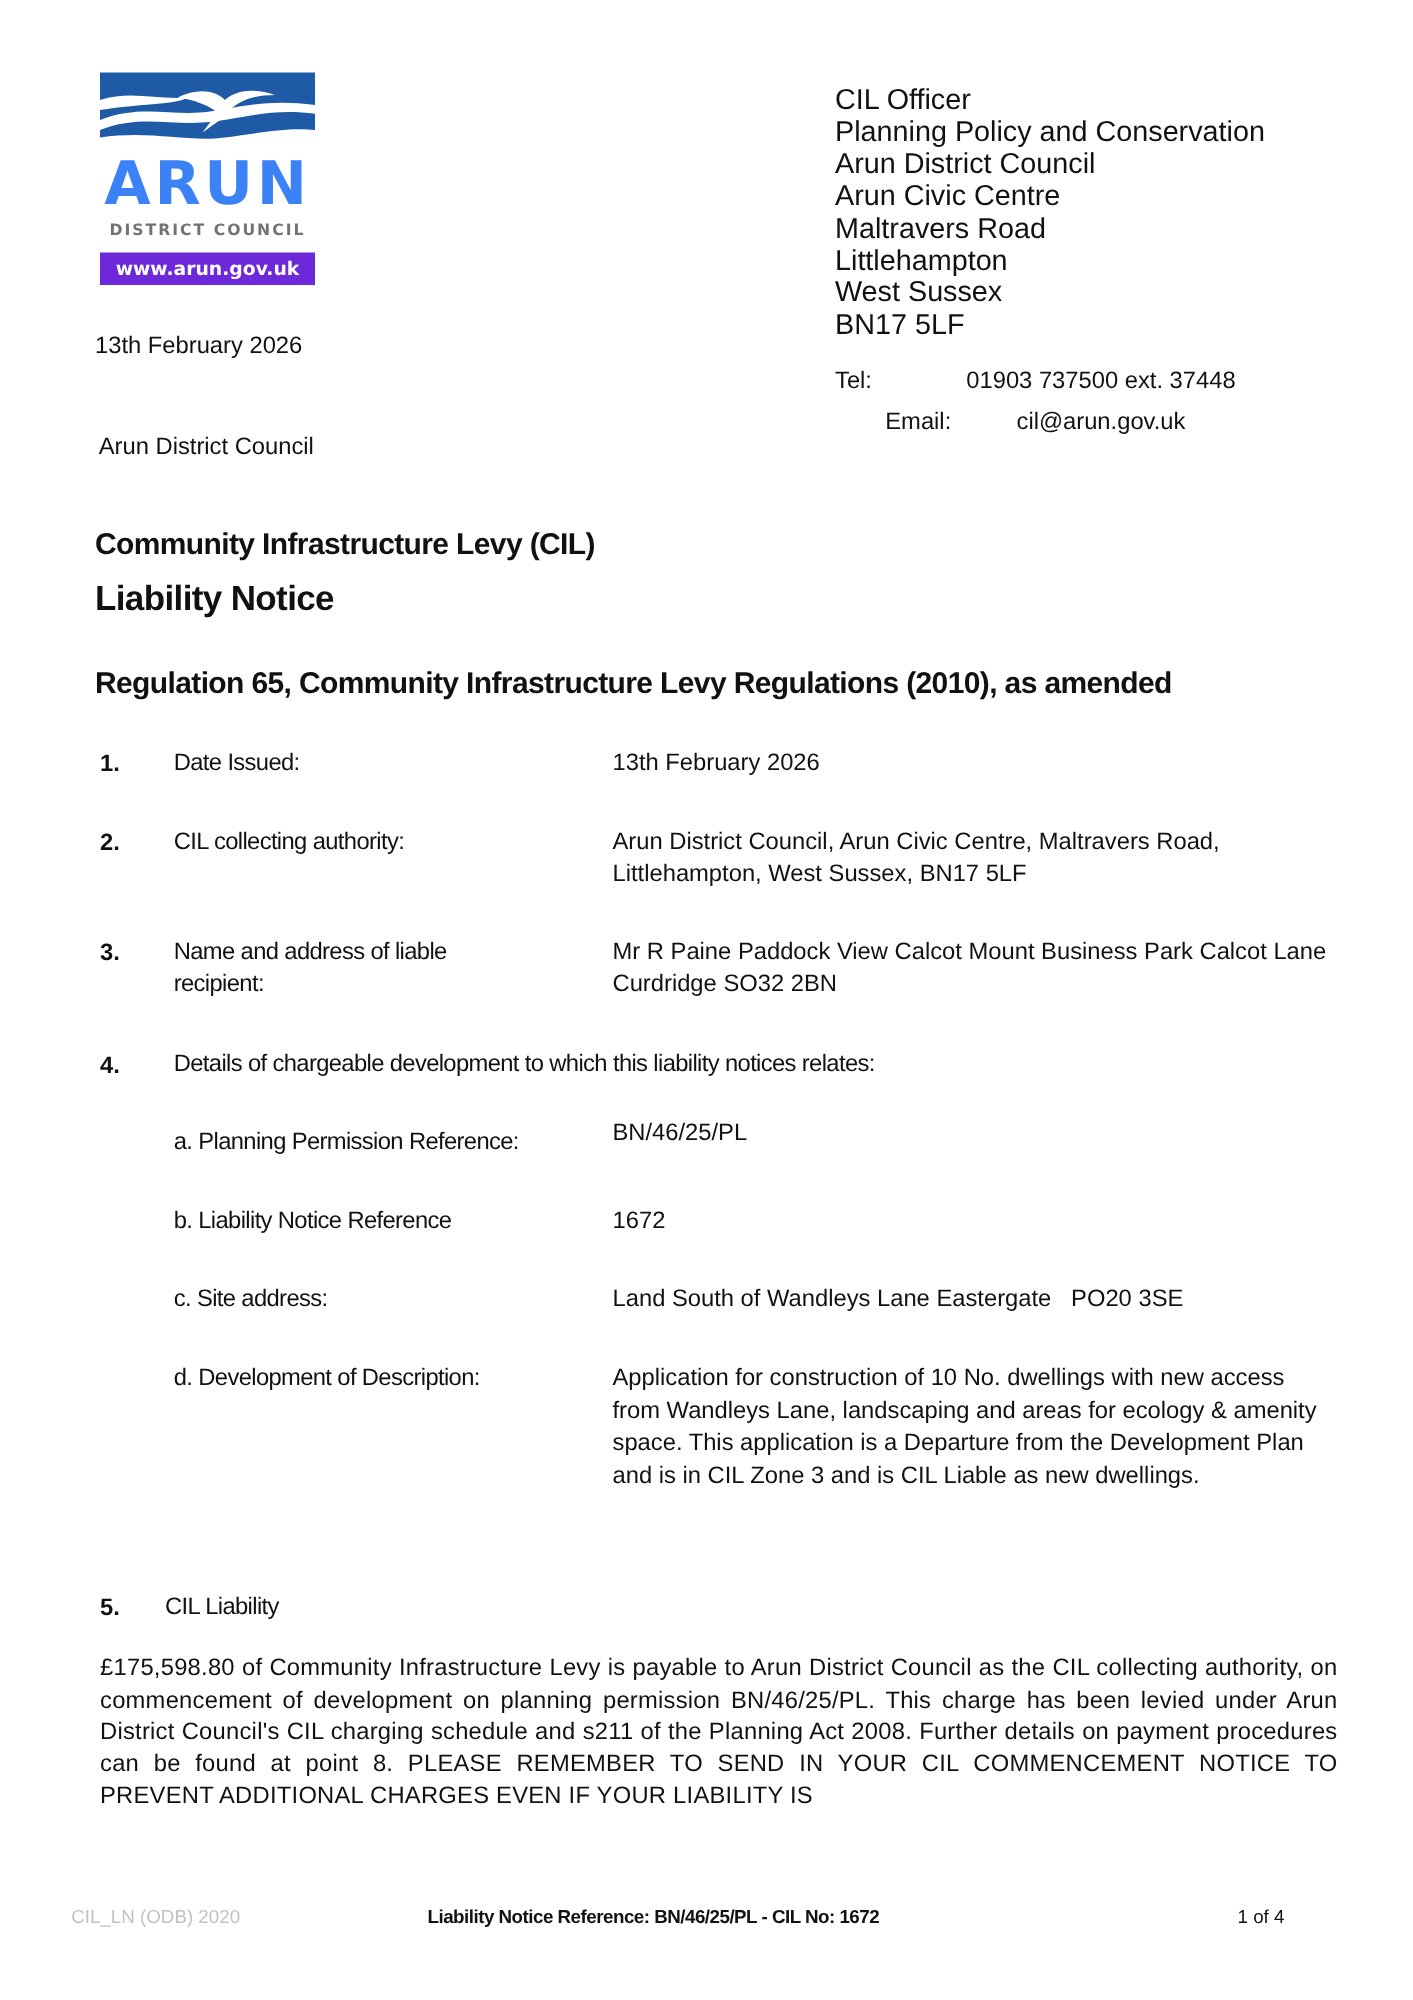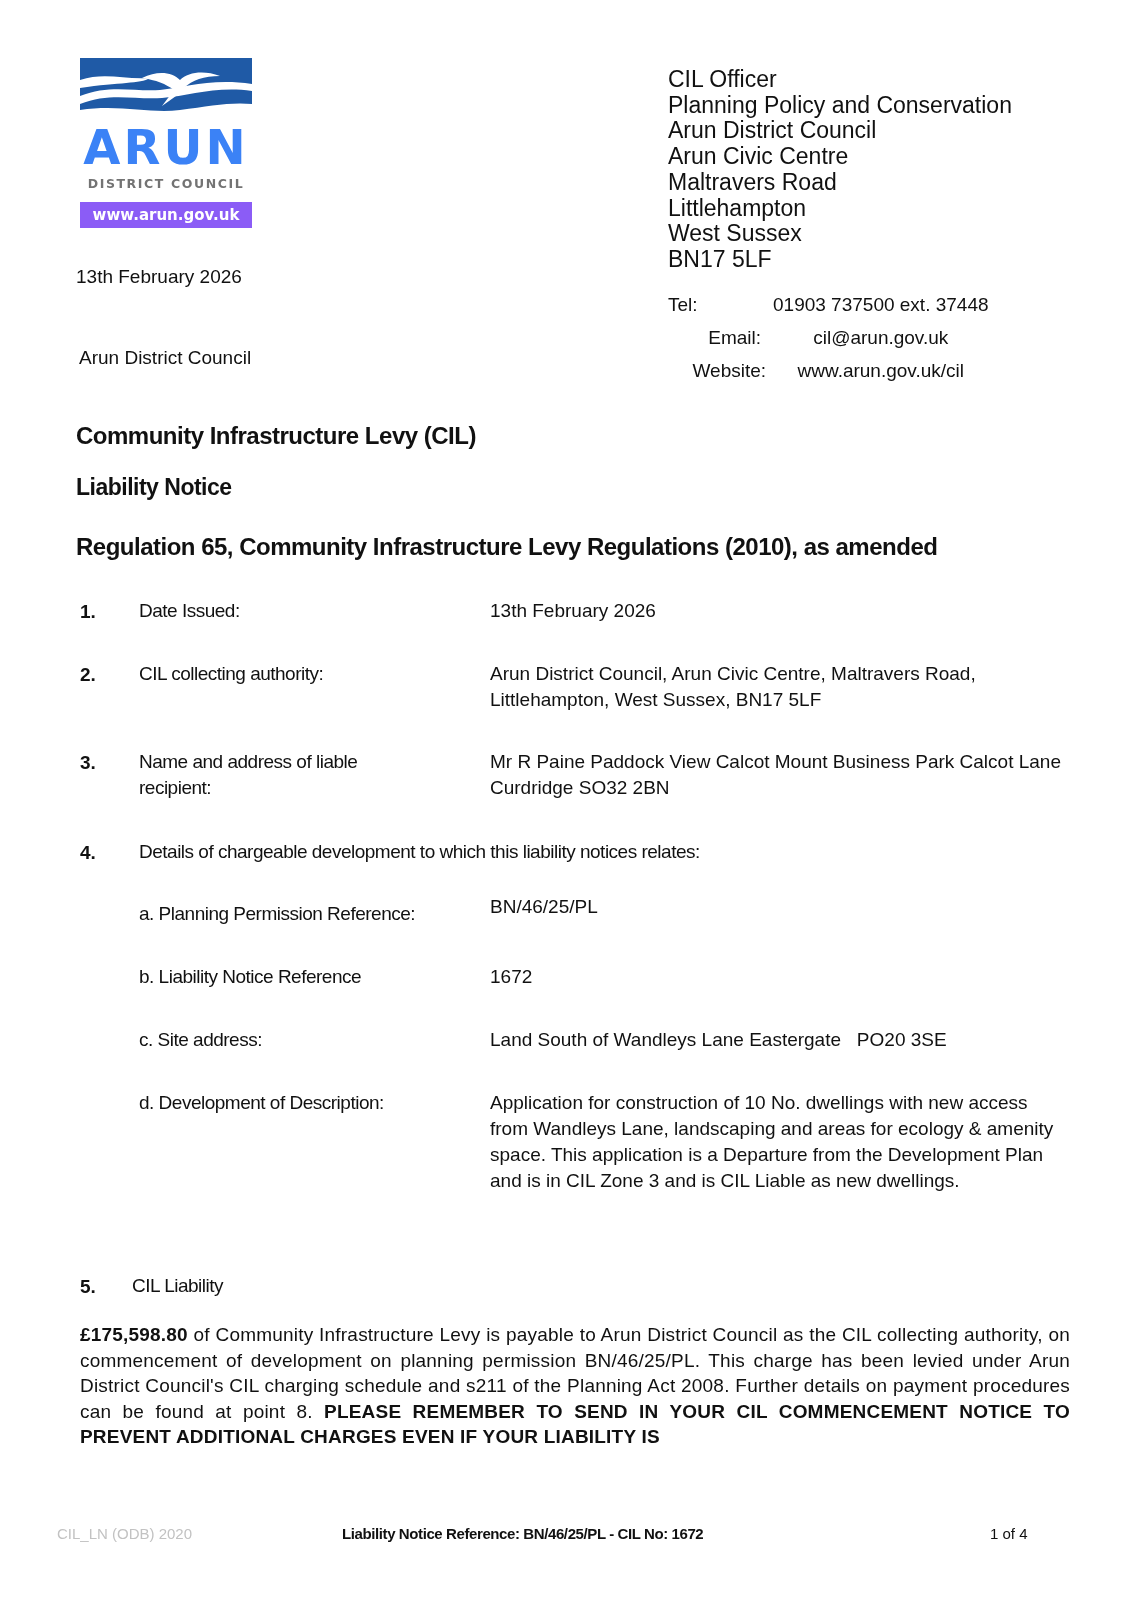--- a/index.html
+++ b/index.html
@@ -6,41 +6,41 @@
   body {
     width: 1130px; height: 1600px; position: relative; overflow: hidden;
     font-family: "Liberation Sans", sans-serif; color: #111111;
   }
   .abs { position: absolute; }
   
   .logo { left: 80px; top: 58px; width: 172px; height: 172px; }
   .logo-banner { position: absolute; left: 0; top: 0; width: 172px; height: 62px; background: #1f5aa6; overflow: hidden; }
   .logo-word { position: absolute; left: 0; top: 62px; width: 172px; text-align: center; font-family: "DejaVu Sans", sans-serif; font-weight: bold; font-size: 48px; letter-spacing: 3px; color: #3b82f6; line-height: 54px; }
   .logo-sub { position: absolute; left: 0; top: 118px; width: 172px; text-align: center; font-family: "DejaVu Sans", sans-serif; font-weight: bold; font-size: 12.5px; letter-spacing: 1.6px; color: #737373; }
-  .logo-url { position: absolute; left: 0; top: 144px; width: 172px; height: 26px; background: #8b5cf6; color: #ffffff; text-align: center; font-family: "DejaVu Sans", sans-serif; font-weight: bold; font-size: 15px; line-height: 26px; }
+  .logo-url { position: absolute; left: 0; top: 144px; width: 172px; height: 26px; background: #6d28d9; color: #ffffff; text-align: center; font-family: "DejaVu Sans", sans-serif; font-weight: bold; font-size: 15px; line-height: 26px; }
 
   .date-top { left: 76px; top: 266px; font-size: 19px; }
   .council-name { left: 79px; top: 347px; font-size: 19px; }
 
   .address { left: 668px; top: 67px; font-size: 23px; line-height: 25.7px; }
   .contact { left: 668px; top: 294px; font-size: 19px; }
   .contact-row { display: flex; height: 33px; line-height: 22px; justify-content: center; }
   .contact-label { width: 105px; }
 
   .h1 { left: 76px; top: 406px; font-size: 24px; }
-  .h2 { left: 76px; top: 458px; font-size: 23px; }
+  .h2 { left: 76px; top: 447px; font-size: 28px; }
   .h3 { left: 76px; top: 517px; font-size: 24px; letter-spacing: -0.2px; }
   .semibold { font-weight: bold; letter-spacing: -0.5px; margin-top: 16px; }
 
   .item-num { font-size: 19px; font-weight: bold; }
   .item-label { font-size: 19px; font-weight: normal; letter-spacing: -0.5px; line-height: 26px; }
   .item-value { font-size: 19px; line-height: 26px; }
 
   .para { left: 80px; top: 1322px; width: 990px; font-size: 19px; line-height: 25.6px; text-align: justify; letter-spacing: 0.2px; }
-  .para b { font-weight: bold; margin-top: 26px; }
+  .para b { font-weight: normal; margin-top: 26px; }
 
   .footer-left { left: 57px; top: 1525px; font-size: 15px; color: #c2c2c2; }
   .footer-center { left: 342px; top: 1525px; font-size: 15px; font-weight: bold; letter-spacing: -0.4px; }
   .footer-right { left: 990px; top: 1525px; font-size: 15px; }
 </style>
 </head>
 <body>
 
 <div class="abs logo">
   <div class="logo-banner">
@@ -72,24 +72,20 @@
 
 <div class="abs contact">
   <div class="contact-row">
     <span class="contact-label">Tel:</span>
     <span>01903 737500 ext. 37448</span>
   </div>
   <div class="contact-row">
     <span class="contact-label">Email:</span>
     <span>cil@arun.gov.uk</span>
   </div>
-  <div class="contact-row">
-    <span class="contact-label">Website:</span>
-    <span>www.arun.gov.uk/cil</span>
-  </div>
 </div>
 
 <div class="abs h1 semibold">Community Infrastructure Levy (CIL)</div>
 <div class="abs h2 semibold">Liability Notice</div>
 <div class="abs h3 semibold">Regulation 65, Community Infrastructure Levy Regulations (2010), as amended</div>
 
 <div class="abs item-num" style="left:80px; top:601px;">1.</div>
 <div class="abs item-label" style="left:139px; top:598px;">Date Issued:</div>
 <div class="abs item-value" style="left:490px; top:598px;">13th February 2026</div>
 

